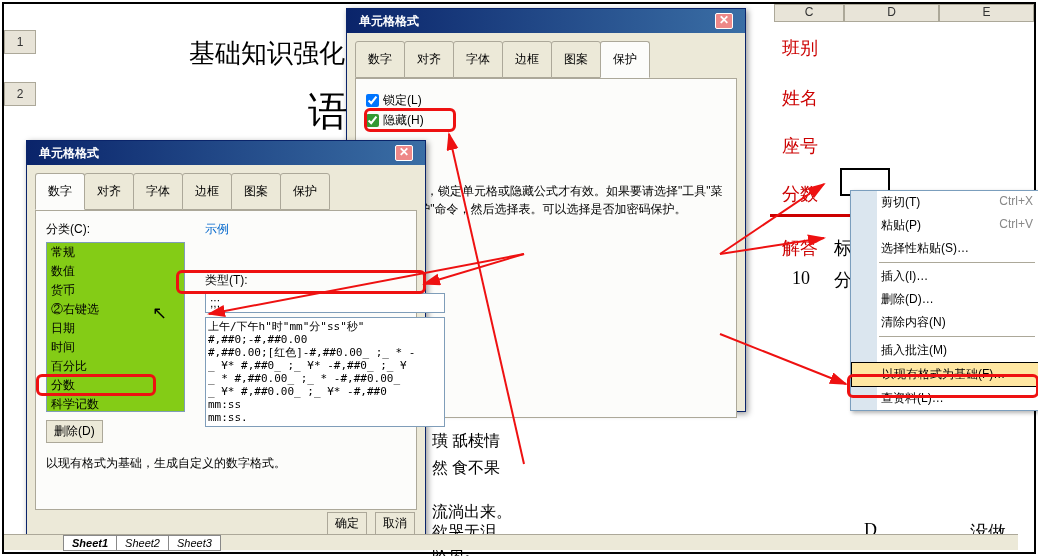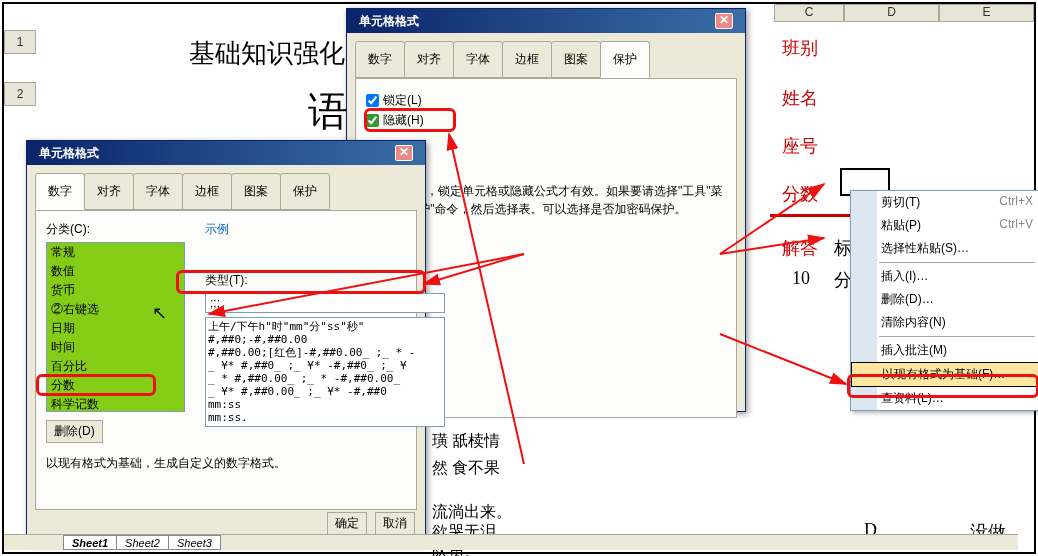--- a/index.html
+++ b/index.html
@@ -26,21 +26,21 @@
 .bigbox{border:1px solid #7f9db9;background:#fff;width:240px;height:110px;overflow:hidden;font-family:monospace;font-size:11px;padding:2px;white-space:pre;line-height:13px}
 .redbox{position:absolute;border:3px solid #e11;border-radius:6px;pointer-events:none}
 .yellowbox{position:absolute;border:3px solid #ff0;padding:10px;color:#f0f;font-size:16px;line-height:24px;font-family:SimSun}
 .ctxmenu{position:absolute;background:#fff;border:1px solid #7b9ebd;width:190px;box-shadow:2px 2px 4px rgba(0,0,0,.3)}
 .ctxmenu .iconcol{position:absolute;left:0;top:0;bottom:0;width:26px;background:#dbe6ef}
 .mitem{position:relative;padding:3px 6px 3px 30px;display:flex;justify-content:space-between;cursor:pointer}
 .mitem.hl{background:#ffe7a2;border:1px solid #000}
 .msep{height:1px;background:#aca899;margin:2px 4px 2px 28px}
 .chk{display:flex;align-items:center;gap:4px;margin:3px 0}
 .chk input{width:13px;height:13px}
-.scrollbar-h{position:absolute;bottom:0;left:0;right:16px;height:16px;background:#ece9d8;border-top:1px solid #aca899;display:flex;}
+.scrollbar-h{position:absolute;bottom:0;left:0;right:16px;height:16px;background:#ece9d8;border-top:1px solid #aca899;display:flex;align-items:center}
 .sheettab{background:#fff;border:1px solid #888;padding:1px 8px;font-style:italic;font-size:11px;margin-left:-1px}
 .sheettab.act{font-weight:bold}
 svg.arrowsvg{position:absolute;pointer-events:none;top:0;left:0}
 </style>
 </head>
 <body>
 
 <div class="frame">
 <div class="sheet">
 

